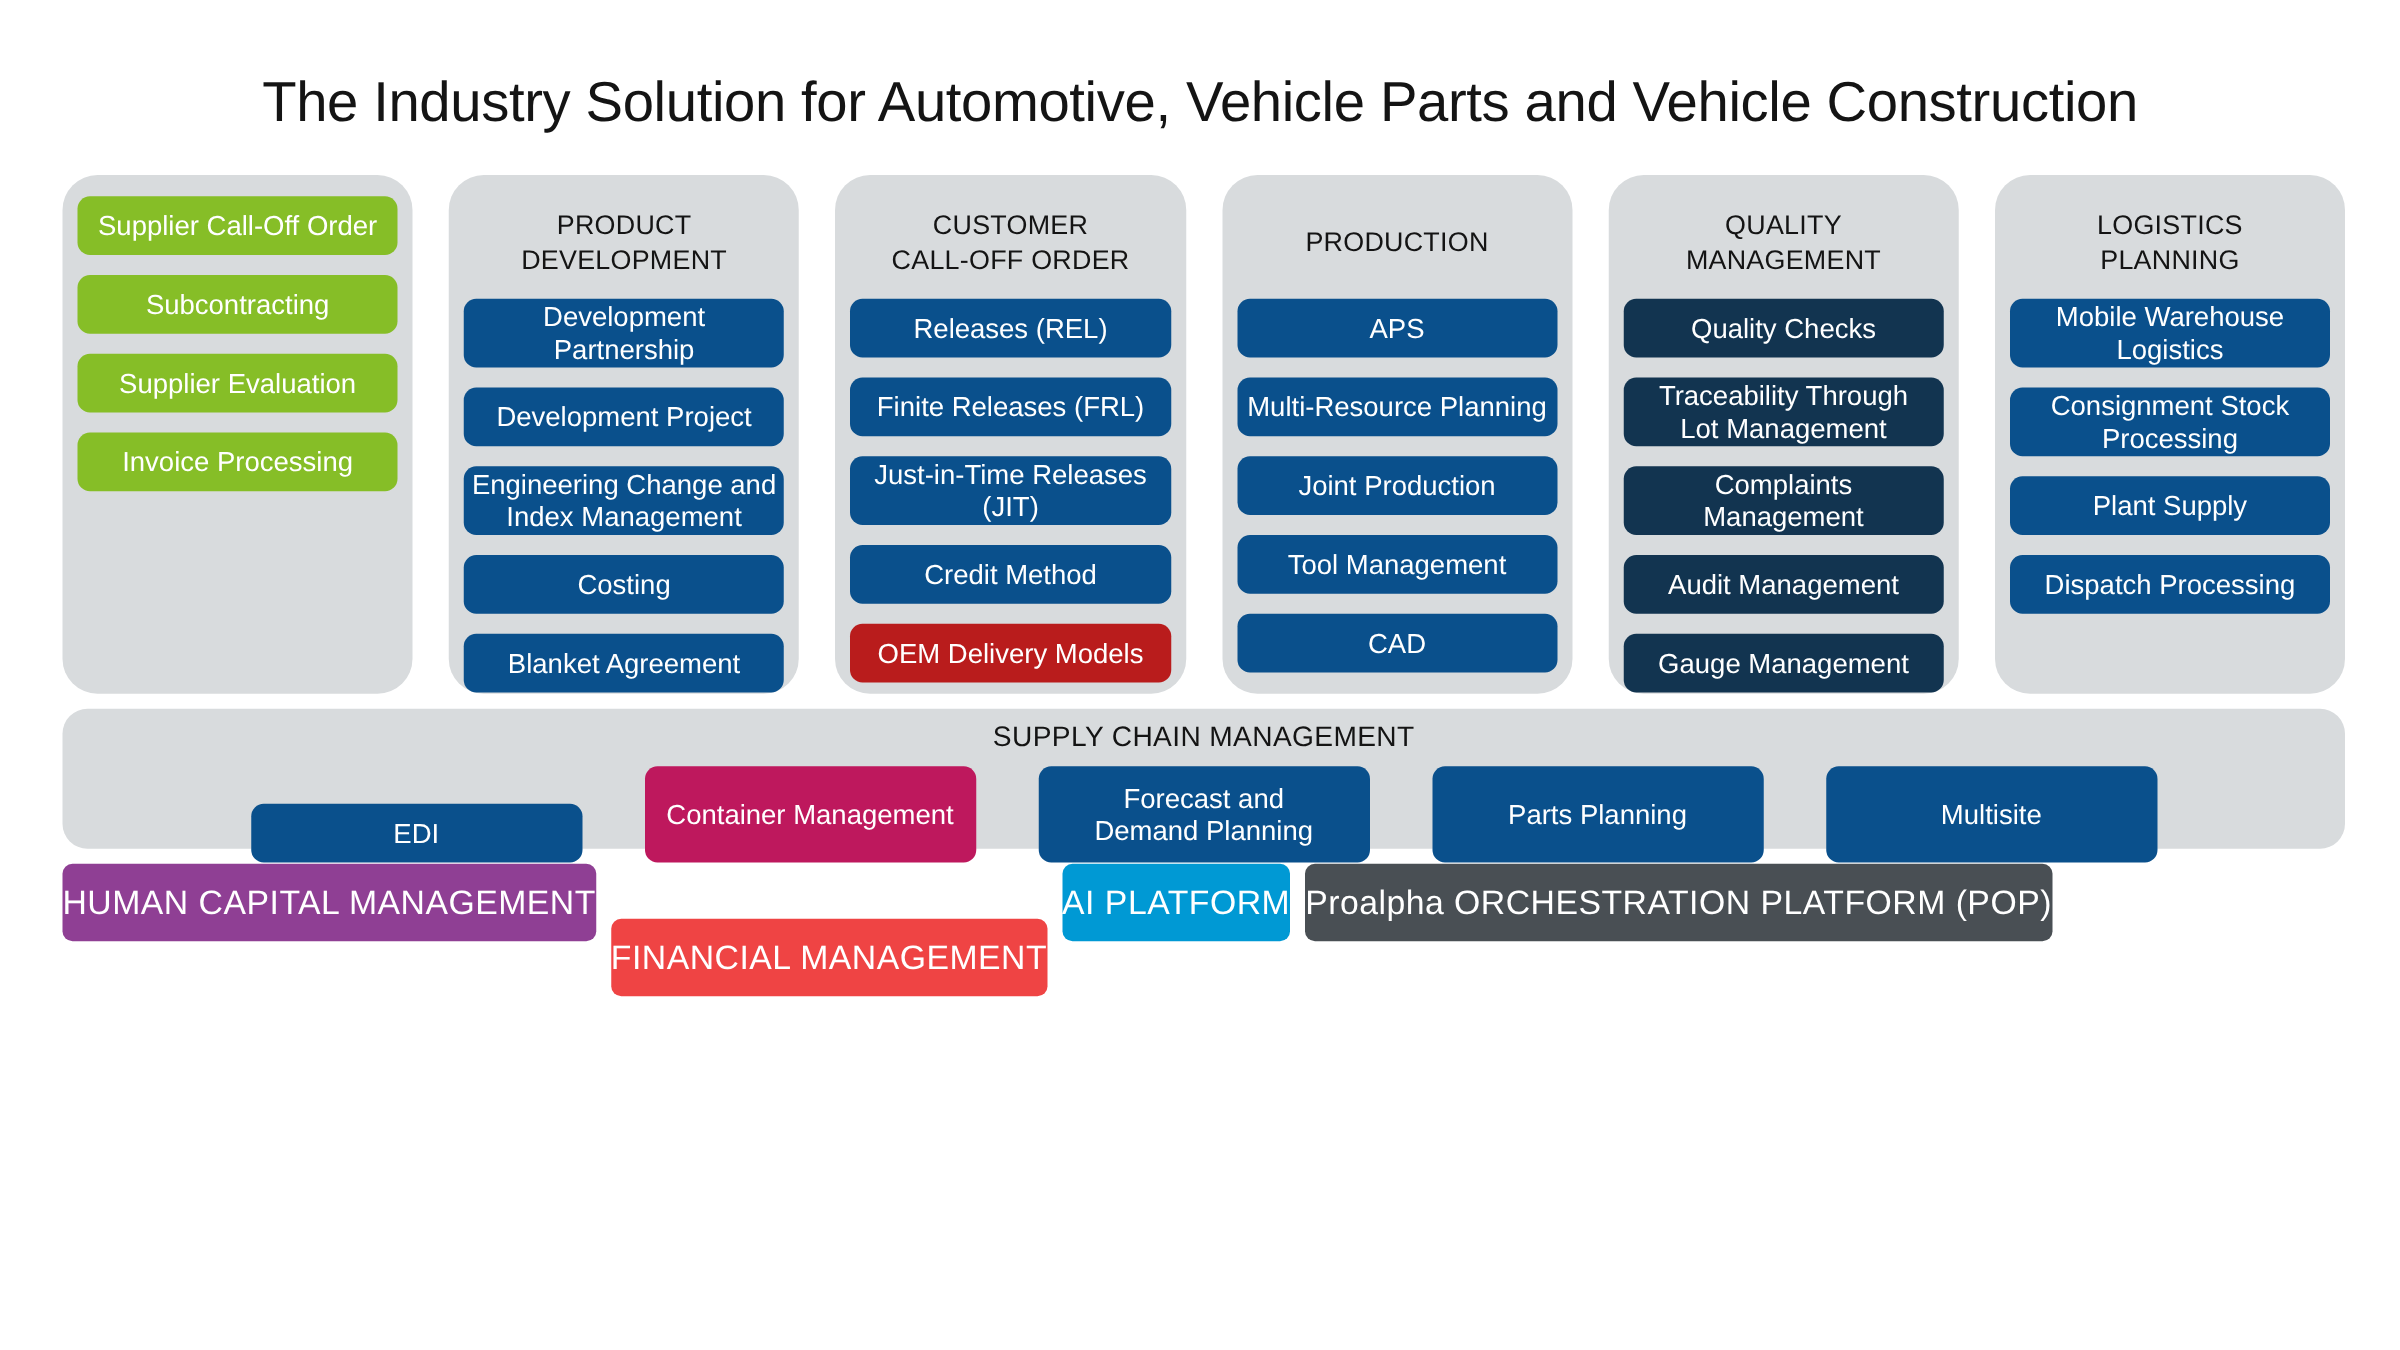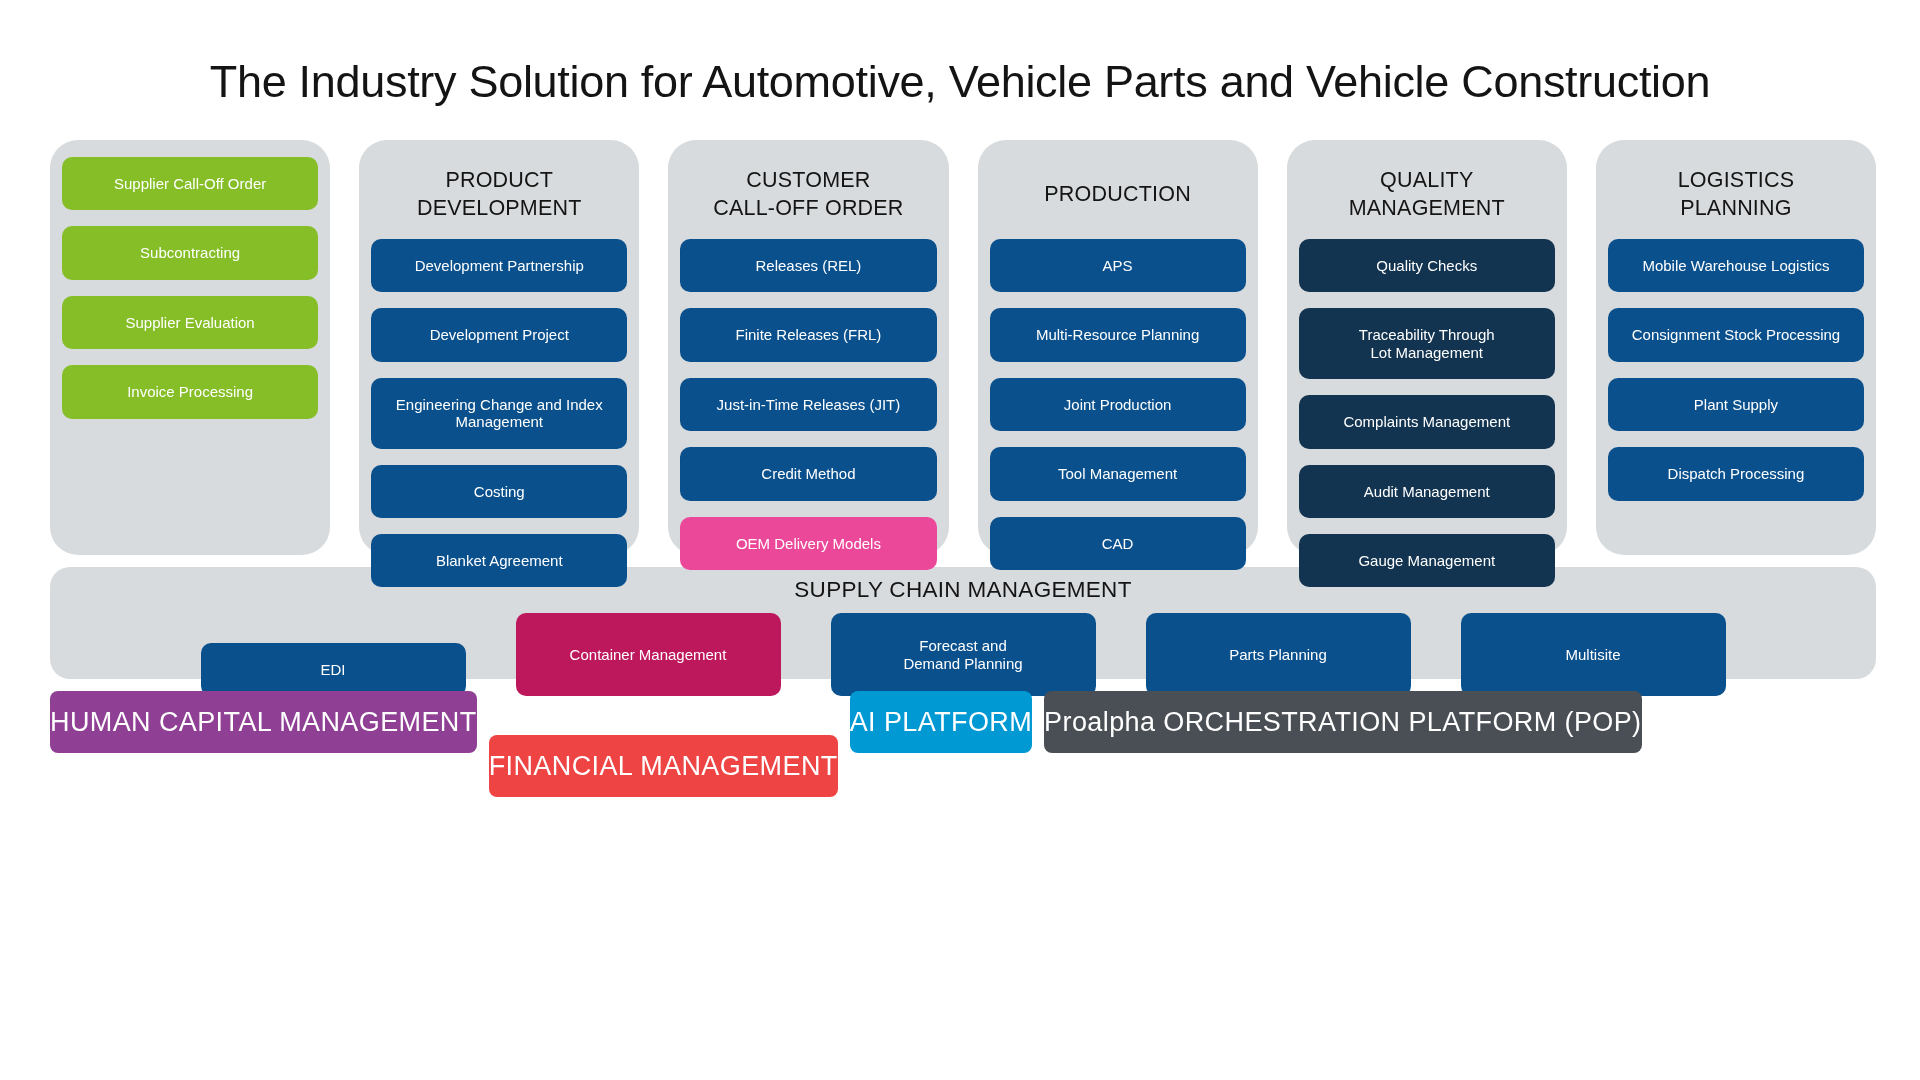--- a/index.html
+++ b/index.html
@@ -50,23 +50,23 @@
     margin-top: 3px;
   }
   .pill {
     min-height: 47px;
     border-radius: 10px;
     color: #ffffff;
     display: flex;
     align-items: center;
     justify-content: center;
     text-align: center;
-    font-size: 15px;
+    font-size: 22px;
     line-height: 1.16;
-    padding: 18px 6px;
+    padding: 2px 6px;
     box-sizing: border-box;
     white-space: pre-line;
   }
 
   .supply-band {
     margin: 12px 44px 0 50px;
     height: 112px;
     background: var(--card-bg, #d8dbdd);
     border-radius: 20px;
     box-sizing: border-box;
@@ -129,21 +129,21 @@
         </div>
       </div>
       <div class="column-card">
         <div class="column-title">CUSTOMER
 CALL-OFF ORDER</div>
         <div class="column-items">
           <div class="pill" style="background: rgb(10, 80, 140);">Releases (REL)</div>
           <div class="pill" style="background: rgb(10, 80, 140);">Finite Releases (FRL)</div>
           <div class="pill" style="background: rgb(10, 80, 140);">Just-in-Time Releases (JIT)</div>
           <div class="pill" style="background: rgb(10, 80, 140);">Credit Method</div>
-          <div class="pill" style="background: #ec4899;">OEM Delivery Models</div>
+          <div class="pill" style="background: #b91c1c;">OEM Delivery Models</div>
         </div>
       </div>
       <div class="column-card">
         <div class="column-title">PRODUCTION</div>
         <div class="column-items">
           <div class="pill" style="background: rgb(10, 80, 140);">APS</div>
           <div class="pill" style="background: rgb(10, 80, 140);">Multi-Resource Planning</div>
           <div class="pill" style="background: rgb(10, 80, 140);">Joint Production</div>
           <div class="pill" style="background: rgb(10, 80, 140);">Tool Management</div>
           <div class="pill" style="background: rgb(10, 80, 140);">CAD</div>

